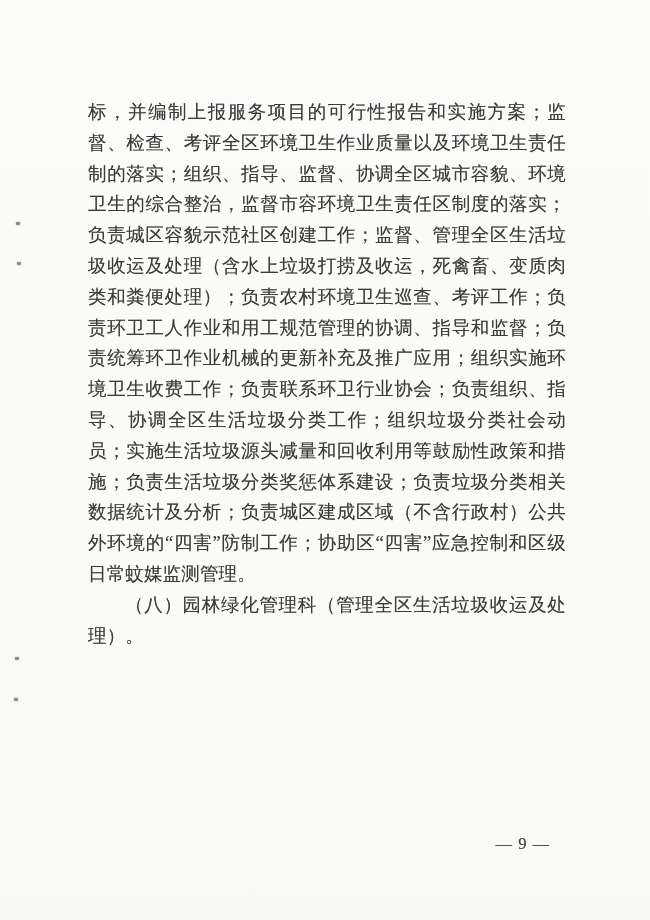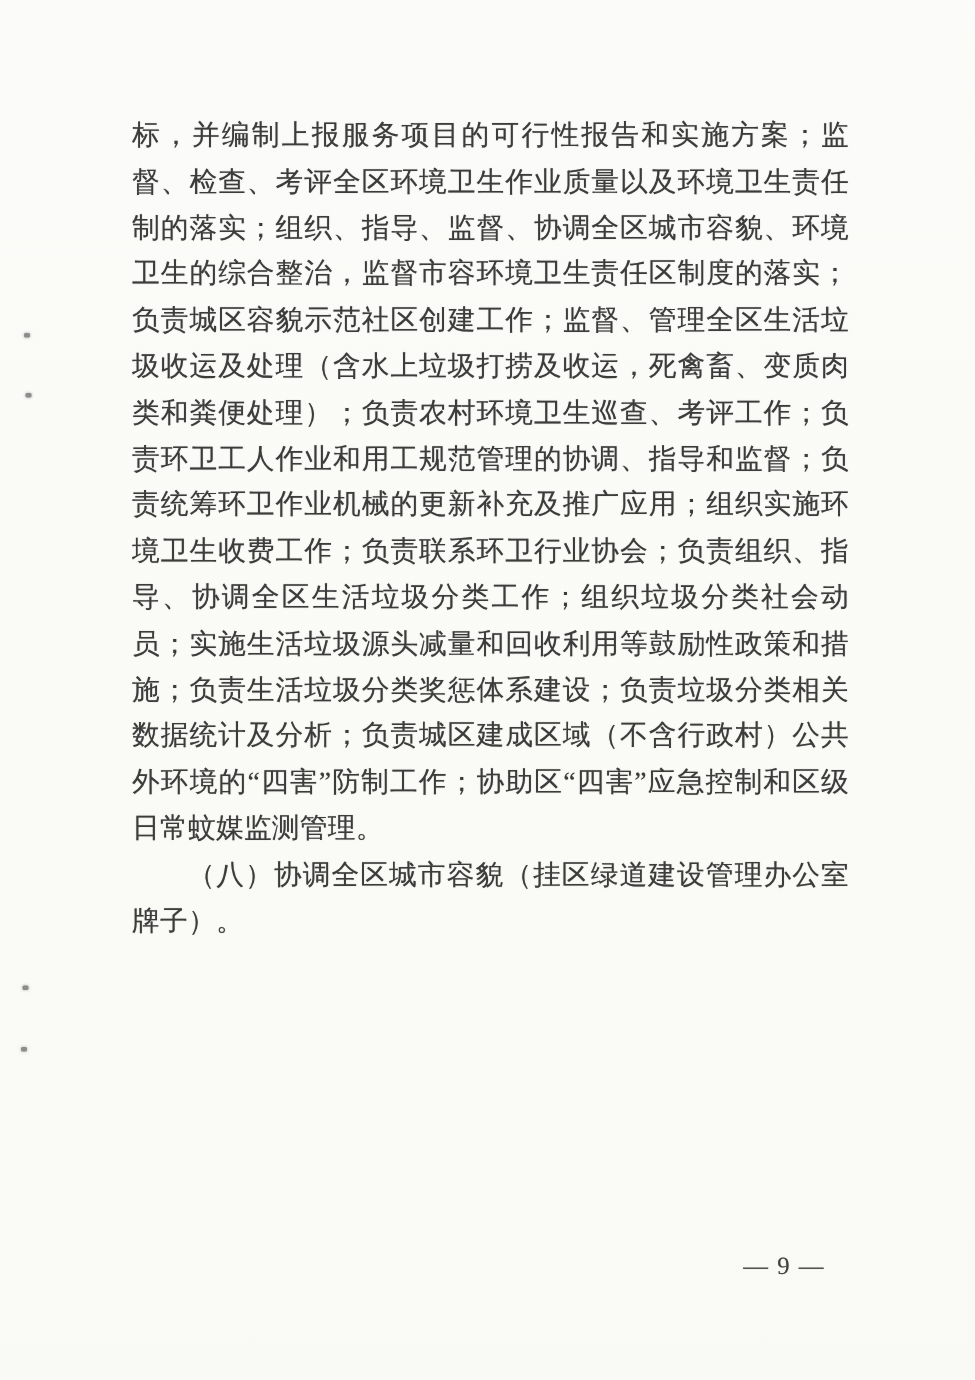--- a/index.html
+++ b/index.html
@@ -11,21 +11,21 @@
     position: relative;
     width: 650px;
     height: 920px;
     overflow: hidden;
     background: linear-gradient(180deg, #fbfbf9 0%, #fafaf7 60%, #f9f9f6 100%);
     font-family: "Liberation Serif", "DejaVu Serif", serif;
   }
   .content {
     position: absolute;
     left: 88px;
-    top: 76px;
+    top: 97px;
     width: 478px;
     color: #3c3c3c;
     font-size: 18.5px;
     line-height: 30.8px;
     text-align: justify;
     text-justify: inter-character;
     word-break: break-all;
     text-shadow: 0 0 0.6px rgba(70,70,70,0.55);
   }
   .para {
@@ -64,19 +64,19 @@
 <div class="page">
 
   <span class="speck speck-1"></span>
   <span class="speck speck-2"></span>
   <span class="speck speck-3"></span>
   <span class="speck speck-4"></span>
 
   <div class="content">
     <div>
         <p class="para">标，并编制上报服务项目的可行性报告和实施方案；监督、检查、考评全区环境卫生作业质量以及环境卫生责任制的落实；组织、指导、监督、协调全区城市容貌、环境卫生的综合整治，监督市容环境卫生责任区制度的落实；负责城区容貌示范社区创建工作；监督、管理全区生活垃圾收运及处理（含水上垃圾打捞及收运，死禽畜、变质肉类和粪便处理）；负责农村环境卫生巡查、考评工作；负责环卫工人作业和用工规范管理的协调、指导和监督；负责统筹环卫作业机械的更新补充及推广应用；组织实施环境卫生收费工作；负责联系环卫行业协会；负责组织、指导、协调全区生活垃圾分类工作；组织垃圾分类社会动员；实施生活垃圾源头减量和回收利用等鼓励性政策和措施；负责生活垃圾分类奖惩体系建设；负责垃圾分类相关数据统计及分析；负责城区建成区域（不含行政村）公共外环境的“四害”防制工作；协助区“四害”应急控制和区级日常蚊媒监测管理。</p>
-        <p class="para indent">（八）协调全区城市容貌（挂区绿道建设管理办公室牌子）。</p>
+        <p class="para indent">（八）园林绿化管理科（管理全区生活垃圾收运及处理）。</p>
       </div>
   </div>
 
   <div class="page-number">— 9 —</div>
 
 </div>
 
 </body></html>

